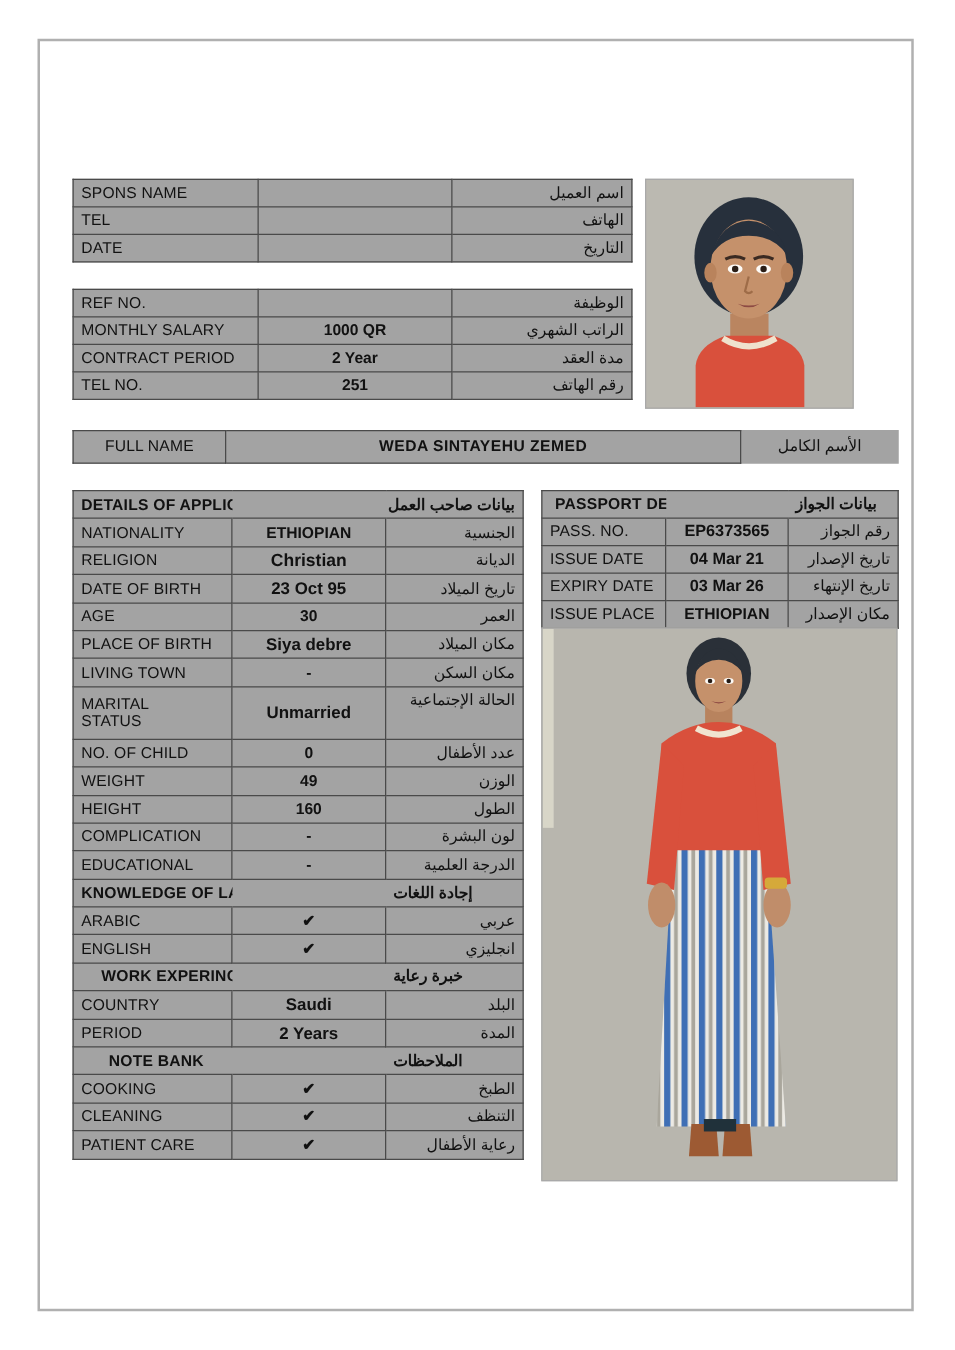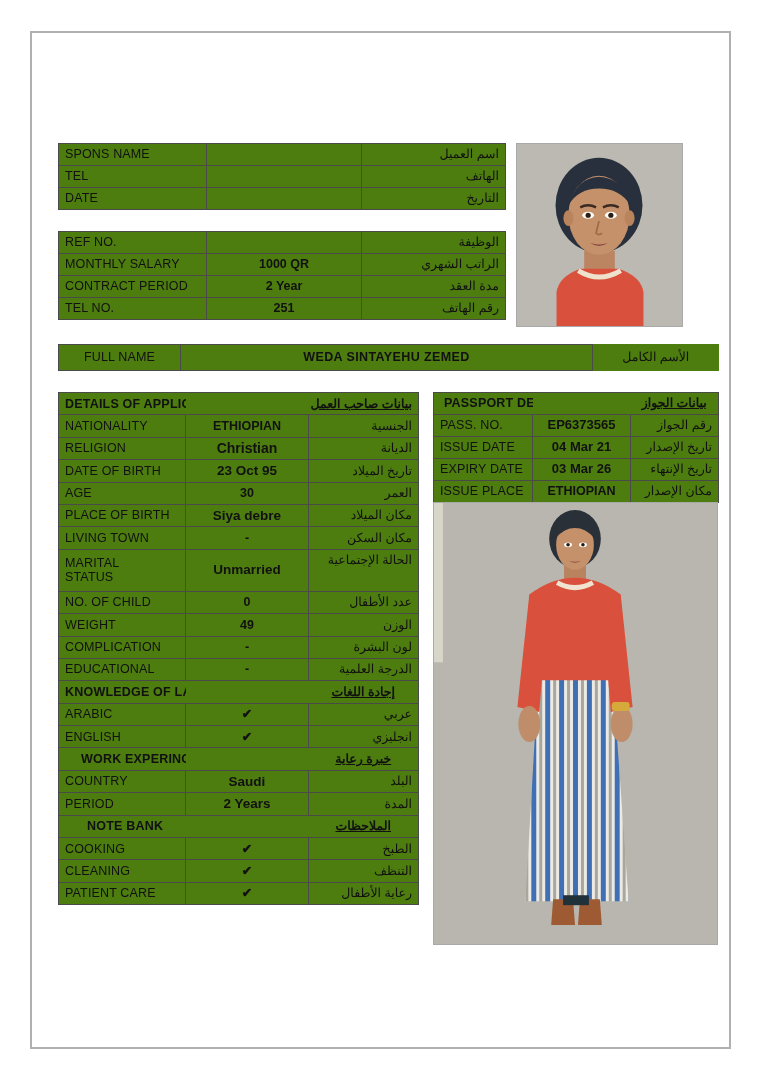--- a/index.html
+++ b/index.html
@@ -19,37 +19,37 @@
     width: 701px; height: 1018px;
     border: 2px solid #b0b0b0;
     background: #fff;
   }
 
   
   .tbl {
     position: absolute;
     border-collapse: collapse;
     table-layout: fixed;
-    background: #4d7c0f;
+    background: #a3a3a3;
   }
   .tbl td {
     border: 1px solid #4a4a4a;
     height: 22px;
     padding: 0 6px;
     font-size: 12.5px;
     color: #111;
     line-height: 1.15;
     vertical-align: middle;
     white-space: nowrap;
     overflow: hidden;
   }
   .lbl  { text-align: left;   font-weight: 400; letter-spacing: .15px; }
   .val  { text-align: center; font-weight: bold; }
   .ar   { text-align: right;  font-weight: 400; font-size: 12px; direction: rtl; }
-  .ar-b { text-align: center;  font-weight: bold; font-size: 12px; direction: rtl; text-decoration: underline; }
+  .ar-b { text-align: left;  font-weight: bold; font-size: 12px; direction: rtl; }
   .chk  { text-align: center; font-weight: bold; font-size: 13px; }
   .sect-en { font-weight: bold; font-size: 12.5px; letter-spacing: .2px; padding-left: 14px; }
   .nb   { border: none !important; }
   .noright { border-right: none !important; }
 
   
   #tbl-sponsor  { left: 58px;  top: 143px; width: 447px; }
   #tbl-contract { left: 58px;  top: 231px; width: 447px; }
   #tbl-fullname { left: 58px;  top: 344px; width: 660px; }
   #tbl-details  { left: 58px;  top: 392px; width: 360px; }
@@ -205,20 +205,25 @@
 
     <tr>
       <td class="lbl">NO. OF CHILD</td>
       <td class="val">0</td>
       <td class="ar">عدد الأطفال</td>
     </tr>
     <tr>
       <td class="lbl">WEIGHT</td>
       <td class="val">49</td>
       <td class="ar">الوزن</td>
+    </tr>
+    <tr>
+      <td class="lbl">HEIGHT</td>
+      <td class="val">160</td>
+      <td class="ar">الطول</td>
     </tr>
     <tr>
       <td class="lbl">COMPLICATION</td>
       <td class="val">-</td>
       <td class="ar">لون البشرة</td>
     </tr>
     <tr>
       <td class="lbl">EDUCATIONAL</td>
       <td class="val">-</td>
       <td class="ar">الدرجة العلمية</td>

